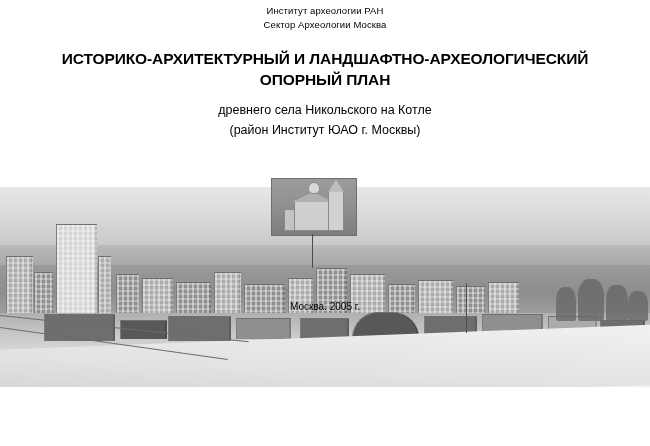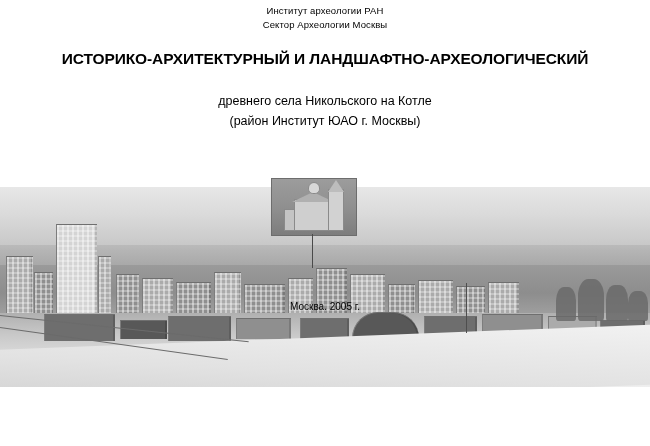--- a/index.html
+++ b/index.html
@@ -34,21 +34,21 @@
     text-align: center;
     font-size: 15.5px;
     font-weight: bold;
     line-height: 21px;
     letter-spacing: -0.1px;
     margin-top: 16px;
     padding: 0 26px;
   }
   .subtitle-block {
     text-align: center;
-    margin-top: 22px;
+    margin-top: 10px;
   }
   .subtitle-line {
     font-size: 12.5px;
     line-height: 20px;
     font-weight: normal;
   }
 
   
   .photo-wrap {
     position: absolute;
@@ -208,25 +208,26 @@
     font-size: 10px;
   }
 </style>
 </head>
 <body>
 
 <div class="page">
 
   <div class="institute-block">
     <div class="institute-line">Институт археологии РАН</div>
-    <div class="institute-line">Сектор Археологии Москвы</div>
+    <div class="institute-line">Сектор Археологии Москва</div>
   </div>
 
   <div class="main-title">
     <div>ИСТОРИКО-АРХИТЕКТУРНЫЙ И ЛАНДШАФТНО-АРХЕОЛОГИЧЕСКИЙ</div>
+    <div>ОПОРНЫЙ ПЛАН</div>
   </div>
 
   <div class="subtitle-block">
     <div class="subtitle-line">древнего села Никольского на Котле</div>
     <div class="subtitle-line">(район Институт ЮАО г. Москвы)</div>
   </div>
 
   <div class="photo-wrap">
 
     <div class="panorama">

